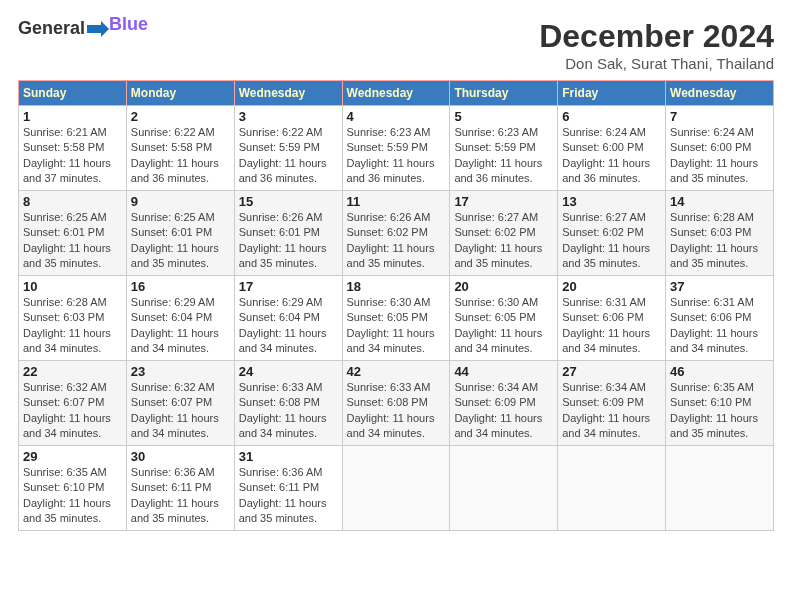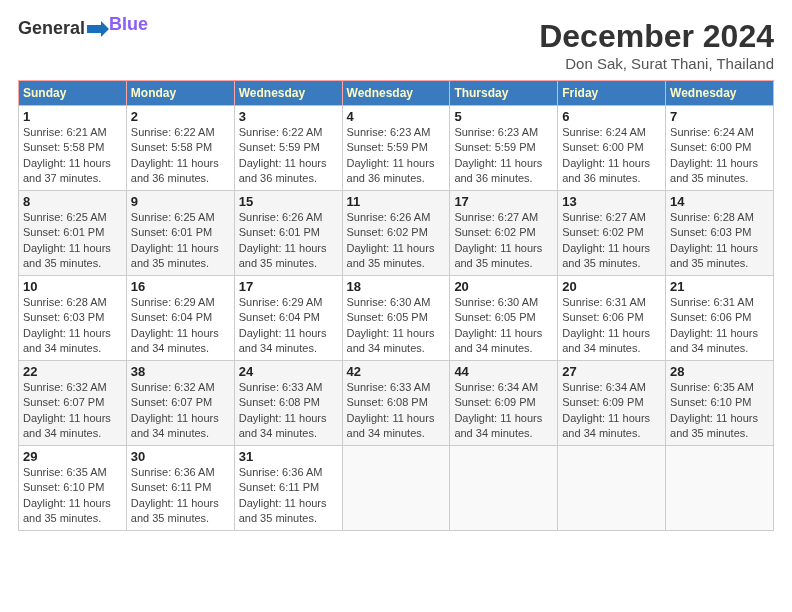--- a/index.html
+++ b/index.html
@@ -258,37 +258,37 @@
 and 34 minutes.</div>
           </td>
           <td>
             <span class="day-num">20</span>
             <div class="day-info" style="white-space: pre-line;">Sunrise: 6:31 AM
 Sunset: 6:06 PM
 Daylight: 11 hours
 and 34 minutes.</div>
           </td>
           <td>
-            <span class="day-num">21</span>
+            <span class="day-num">37</span>
             <div class="day-info" style="white-space: pre-line;">Sunrise: 6:31 AM
 Sunset: 6:06 PM
 Daylight: 11 hours
 and 34 minutes.</div>
           </td>
         </tr>
         <tr>
           <td>
             <span class="day-num">22</span>
             <div class="day-info" style="white-space: pre-line;">Sunrise: 6:32 AM
 Sunset: 6:07 PM
 Daylight: 11 hours
 and 34 minutes.</div>
           </td>
           <td>
-            <span class="day-num">38</span>
+            <span class="day-num">23</span>
             <div class="day-info" style="white-space: pre-line;">Sunrise: 6:32 AM
 Sunset: 6:07 PM
 Daylight: 11 hours
 and 34 minutes.</div>
           </td>
           <td>
             <span class="day-num">24</span>
             <div class="day-info" style="white-space: pre-line;">Sunrise: 6:33 AM
 Sunset: 6:08 PM
 Daylight: 11 hours
@@ -309,21 +309,21 @@
 and 34 minutes.</div>
           </td>
           <td>
             <span class="day-num">27</span>
             <div class="day-info" style="white-space: pre-line;">Sunrise: 6:34 AM
 Sunset: 6:09 PM
 Daylight: 11 hours
 and 34 minutes.</div>
           </td>
           <td>
-            <span class="day-num">28</span>
+            <span class="day-num">46</span>
             <div class="day-info" style="white-space: pre-line;">Sunrise: 6:35 AM
 Sunset: 6:10 PM
 Daylight: 11 hours
 and 35 minutes.</div>
           </td>
         </tr>
         <tr>
           <td>
             <span class="day-num">29</span>
             <div class="day-info" style="white-space: pre-line;">Sunrise: 6:35 AM

